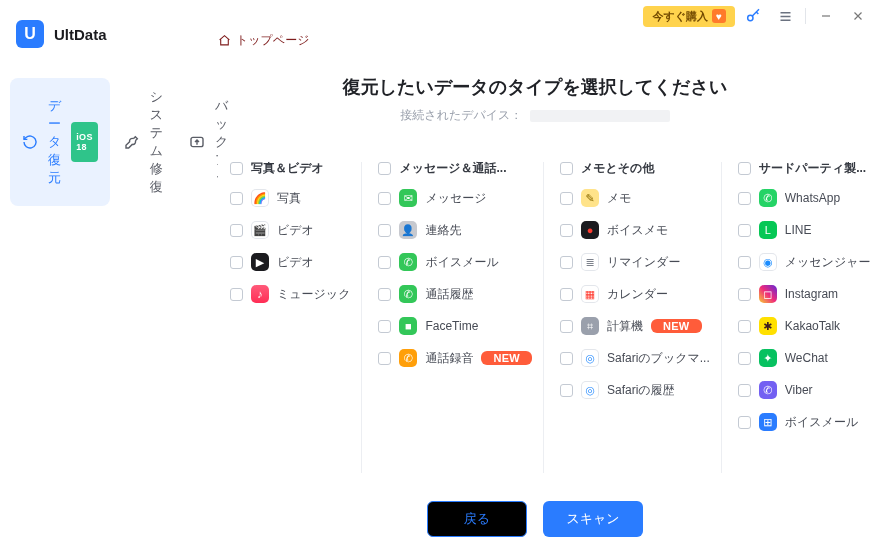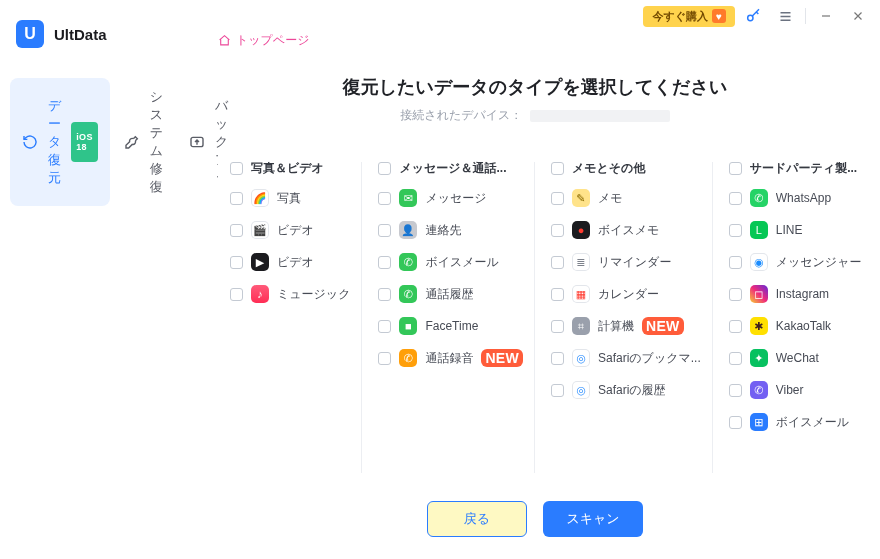--- a/index.html
+++ b/index.html
@@ -16,41 +16,41 @@
 .logo-mark { width: 28px; height: 28px; background: #2a7cff; border-radius: 6px; display: flex; align-items: center; justify-content: center; color: #fff; font-weight: 800; font-size: 16px; }
 .logo-text { font-weight: 800; font-size: 15px; color: #1b1b1f; }
 
 .nav { display: flex; gap: 2px; margin-top: 10px; }
 .nav-item { display: flex; align-items: center; gap: 10px; padding: 10px 12px; border-radius: 8px; color: #5a5d66; cursor: pointer; font-size: 13px; }
 .nav-item.active { background: #eaf2ff; color: #2a7cff; }
 .nav-badge { background: #2fc48a; color: #fff; font-size: 9px; font-weight: 700; padding: 10px 5px; border-radius: 4px; letter-spacing: .3px; }
 
 .content { position: absolute; left: 190px; right: 0; top: 0; bottom: 0; padding: 32px 28px 14px 28px; display: flex; flex-direction: column; }
 .bc { display: flex; align-items: center; gap: 10px; color: #606575; font-size: 12px; }
-.bc a { color: #ec4899; text-decoration: none; display: flex; align-items: center; gap: 5px; }
+.bc a { color: #7f1d1d; text-decoration: none; display: flex; align-items: center; gap: 5px; }
 .header { text-align: center; margin-top: 26px; }
 .header h1 { font-size: 18px; font-weight: 700; color: #202227; }
 .header .sub { color: #9aa0ac; font-size: 12px; margin-top: 8px; }
 .dev-blur { display: inline-block; width: 140px; height: 12px; background: #f1f2f4; border-radius: 2px; vertical-align: middle; margin-left: 4px; }
 
 .cols { display: flex; gap: 4px; margin-top: 22px; flex: 1 1 auto; min-height: 0; text-align: center; }
 .col { flex: 1 1 0; background: #fff; border-radius: 8px; padding: 14px 8px 10px 10px; position: relative; }
 .col::after { content: ""; position: absolute; right: 0; top: 16px; bottom: 16px; width: 1px; background: #eceef2; }
 .col:last-child::after { display: none; }
 .col-head { display: flex; align-items: center; gap: 8px; font-weight: 600; color: #363a42; font-size: 12px; padding: 0 4px 10px 2px; white-space: nowrap; overflow: hidden; text-overflow: ellipsis; }
 .items { display: flex; flex-direction: column; gap: 10px; }
 .item { display: flex; align-items: center; gap: 8px; padding: 2px 4px 2px 2px; font-size: 12px; color: #474b55; }
 .cb { width: 13px; height: 13px; border: 1.5px solid #c4cad3; border-radius: 3px; flex: 0 0 13px; cursor: pointer; display:flex; align-items:center; justify-content:center; background:#fff; }
 .app-ic { width: 18px; height: 18px; border-radius: 5px; flex: 0 0 18px; display: flex; align-items: center; justify-content: center; font-size: 11px; color: #fff; }
 .label { white-space: nowrap; overflow: hidden; text-overflow: ellipsis; }
-.pill-new { background: #ff5c3a; color: #fff; font-size: 14px; font-weight: 700; padding: 1px 4px; border-radius: 6px; letter-spacing: .3px; }
+.pill-new { background: #ff5c3a; color: #fff; font-size: 11px; font-weight: 700; padding: 1px 12px; border-radius: 6px; letter-spacing: .3px; }
 
 .footer { display: flex; gap: 16px; justify-content: center; padding: 12px 0 8px 0; }
 .btn { min-width: 100px; padding: 8px 22px; border-radius: 6px; font-size: 13px; cursor: pointer; text-align: center; border: 1px solid transparent; }
-.btn-ghost { border-color: #2a7cff; color: #2a7cff; background: #fef9c3; }
+.btn-ghost { border-color: #2a7cff; color: #2a7cff; background: #000000; }
 .btn-primary { background: #2a7cff; color: #fff; }
 
 svg { display: block; }
 </style>
 </head>
 <body>
 
 <div class="titlebar">
   <div class="tb-buy">
     <span>今すぐ購入</span>

